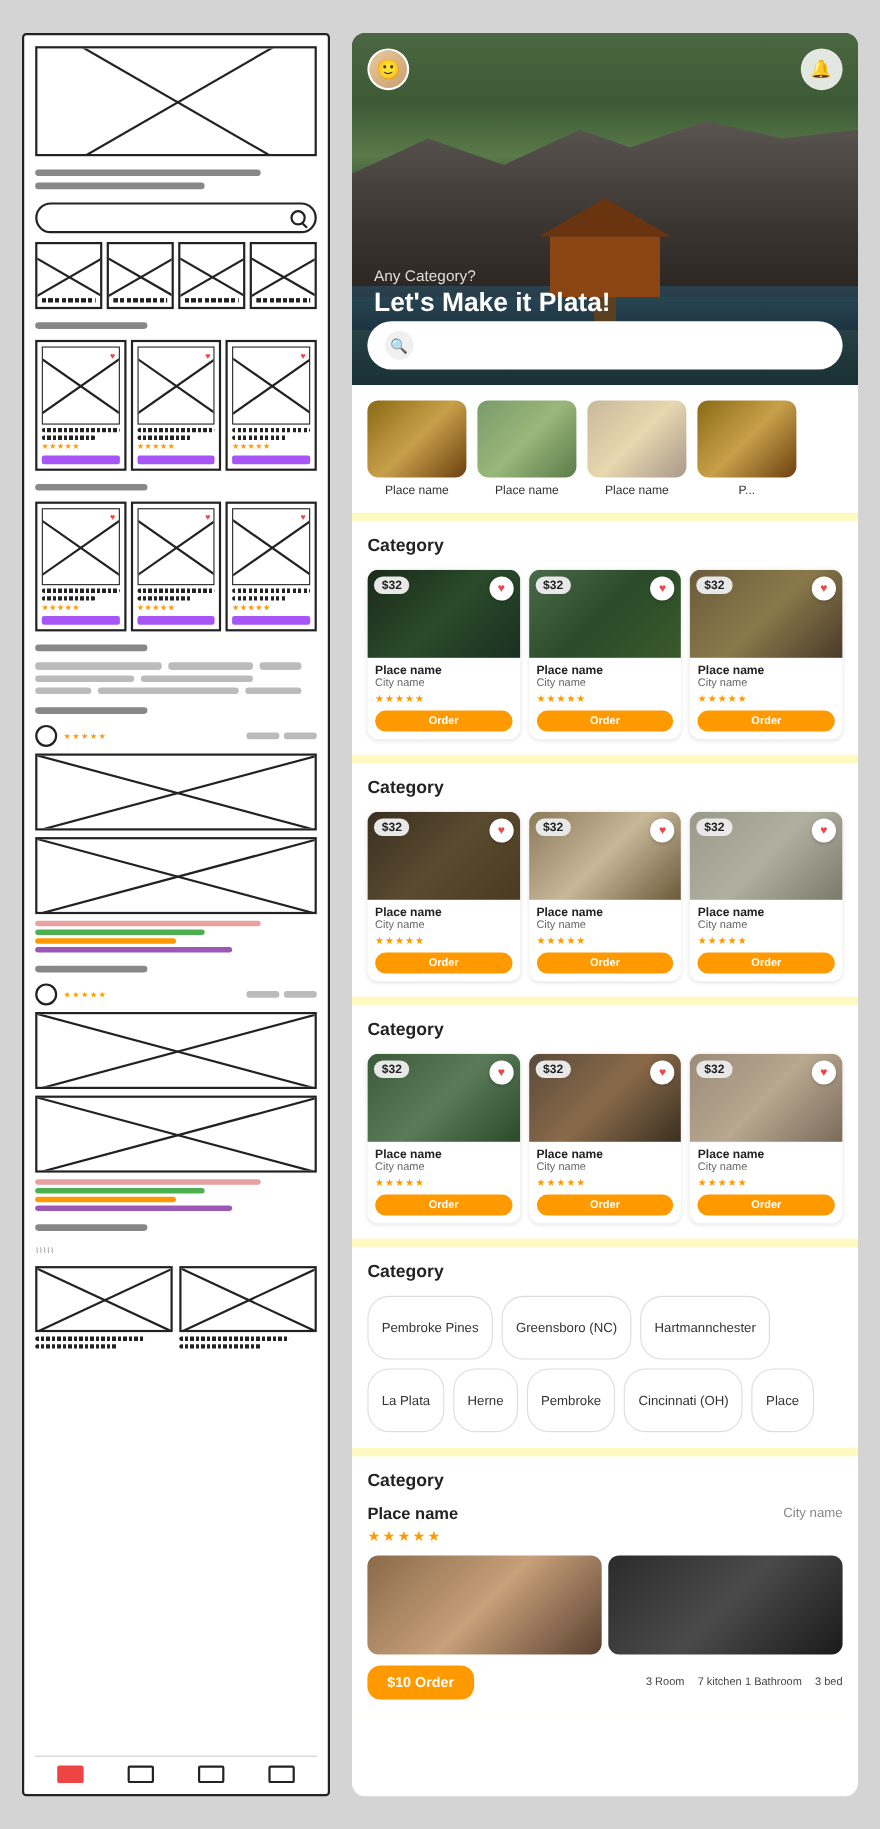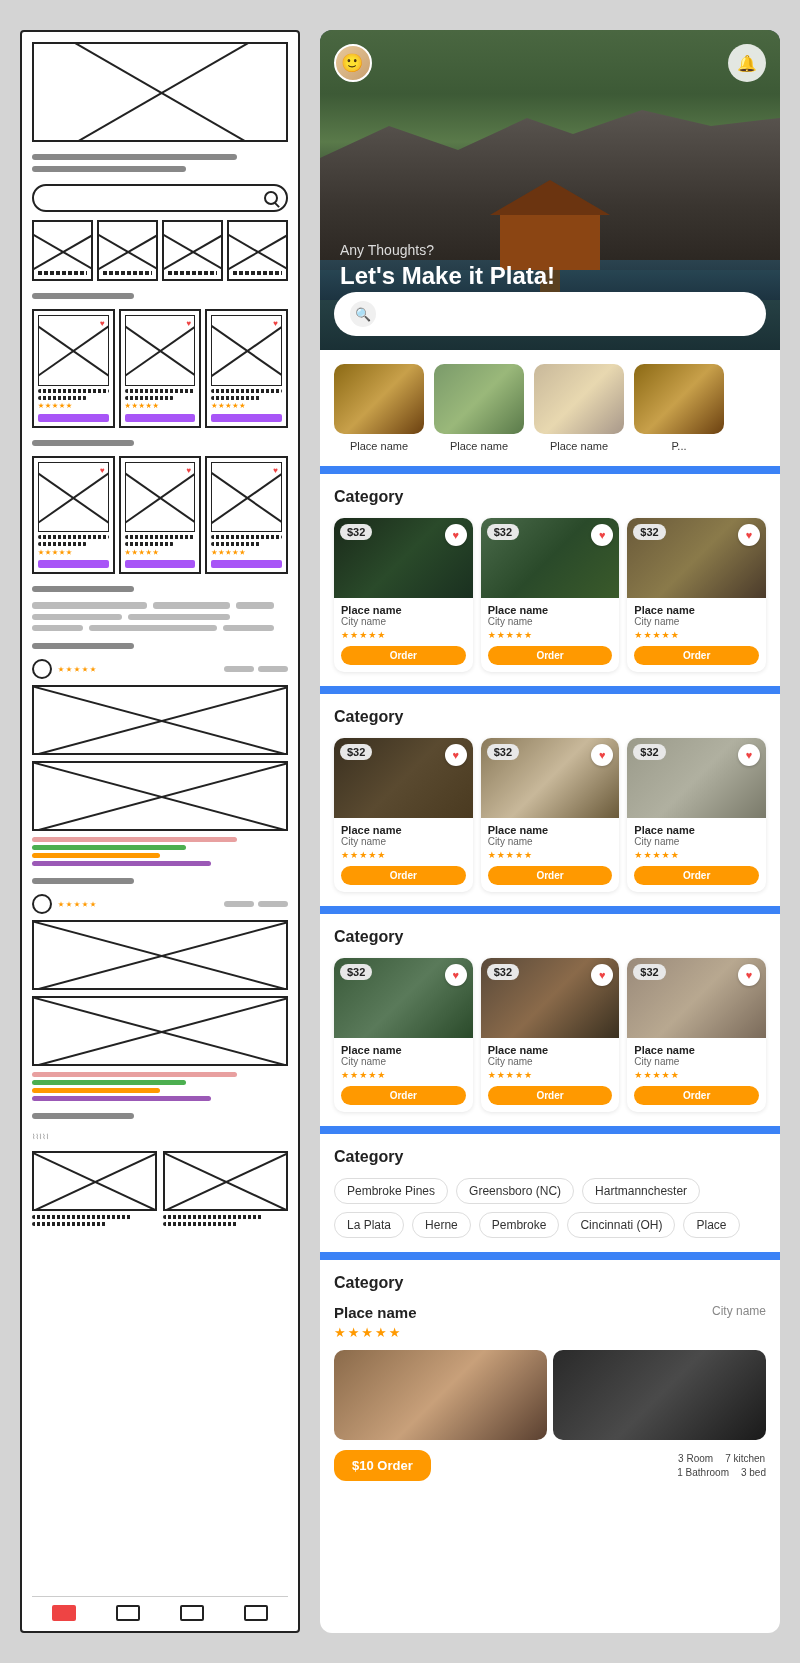--- a/index.html
+++ b/index.html
@@ -449,21 +449,21 @@
       border-radius: 50%;
       background: #f0f0f0;
       display: flex;
       align-items: center;
       justify-content: center;
       font-size: 13px;
     }
 
     
     .content {
-      background: #3b82f6;
+      background: #fef9c3;
       padding: 0;
     }
 
     
     .places-scroll {
       display: flex;
       gap: 10px;
       padding: 14px 14px;
       overflow-x: auto;
       background: white;
@@ -599,21 +599,21 @@
       margin-top: 8px;
     }
     .tags-wrap {
       display: flex;
       flex-wrap: wrap;
       gap: 8px;
     }
     .tag {
       border: 1.5px solid #ddd;
       border-radius: 20px;
-      padding: 5px 12px;
+      padding: 21px 12px;
       font-size: 12px;
       color: #333;
       background: white;
       cursor: pointer;
     }
 
     
     .detail-section {
       padding: 14px;
       background: white;
@@ -663,23 +663,23 @@
       border: none;
       border-radius: 12px;
       padding: 8px 18px;
       font-size: 13px;
       font-weight: 700;
       cursor: pointer;
       flex-shrink: 0;
     }
     .detail-specs {
       display: flex;
-      flex-direction: column;
+      flex-direction: row;
       margin-left: auto;
-      align-items: center;
+      align-items: flex-start;
       gap: 3px;
     }
     .spec-row {
       display: flex;
       gap: 12px;
     }
     .spec-item {
       font-size: 10px;
       color: #444;
       text-align: right;
@@ -928,21 +928,21 @@
       <div class="hero-house-body"></div>
     </div>
     <div class="hero-dock"></div>
     <div class="hero-avatar">
       <span>🙂</span>
     </div>
     <div class="hero-bell">
       <span>🔔</span>
     </div>
     <div class="hero-text">
-      <div class="hero-subtitle">Any Thoughts?</div>
+      <div class="hero-subtitle">Any Category?</div>
       <div class="hero-title">Let's Make it Plata!</div>
     </div>
     <div class="hero-search">
       <div class="search-icon-circle">🔍</div>
     </div>
   </div>
 
   <div class="content">
 
     <div class="places-scroll">

